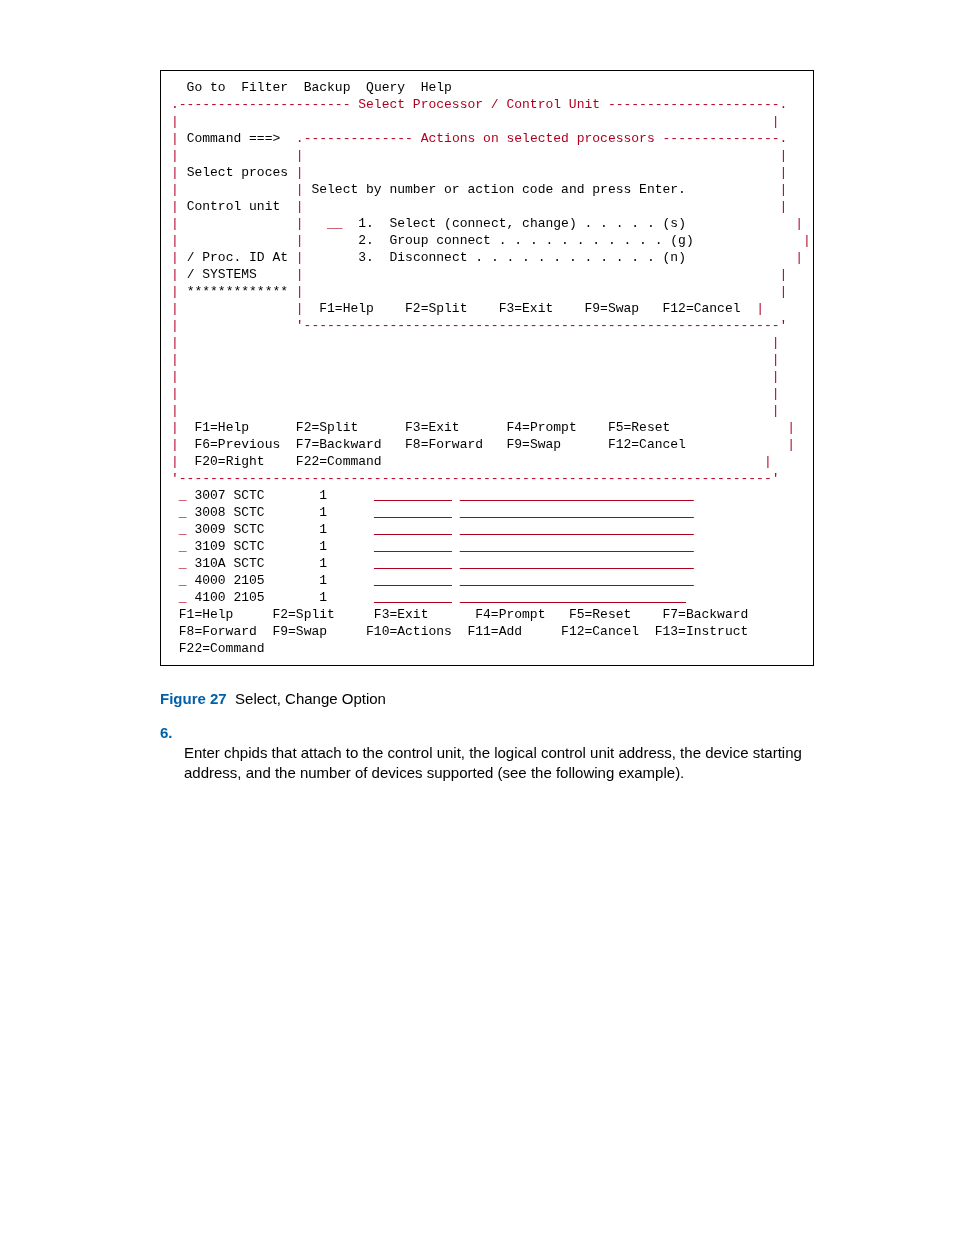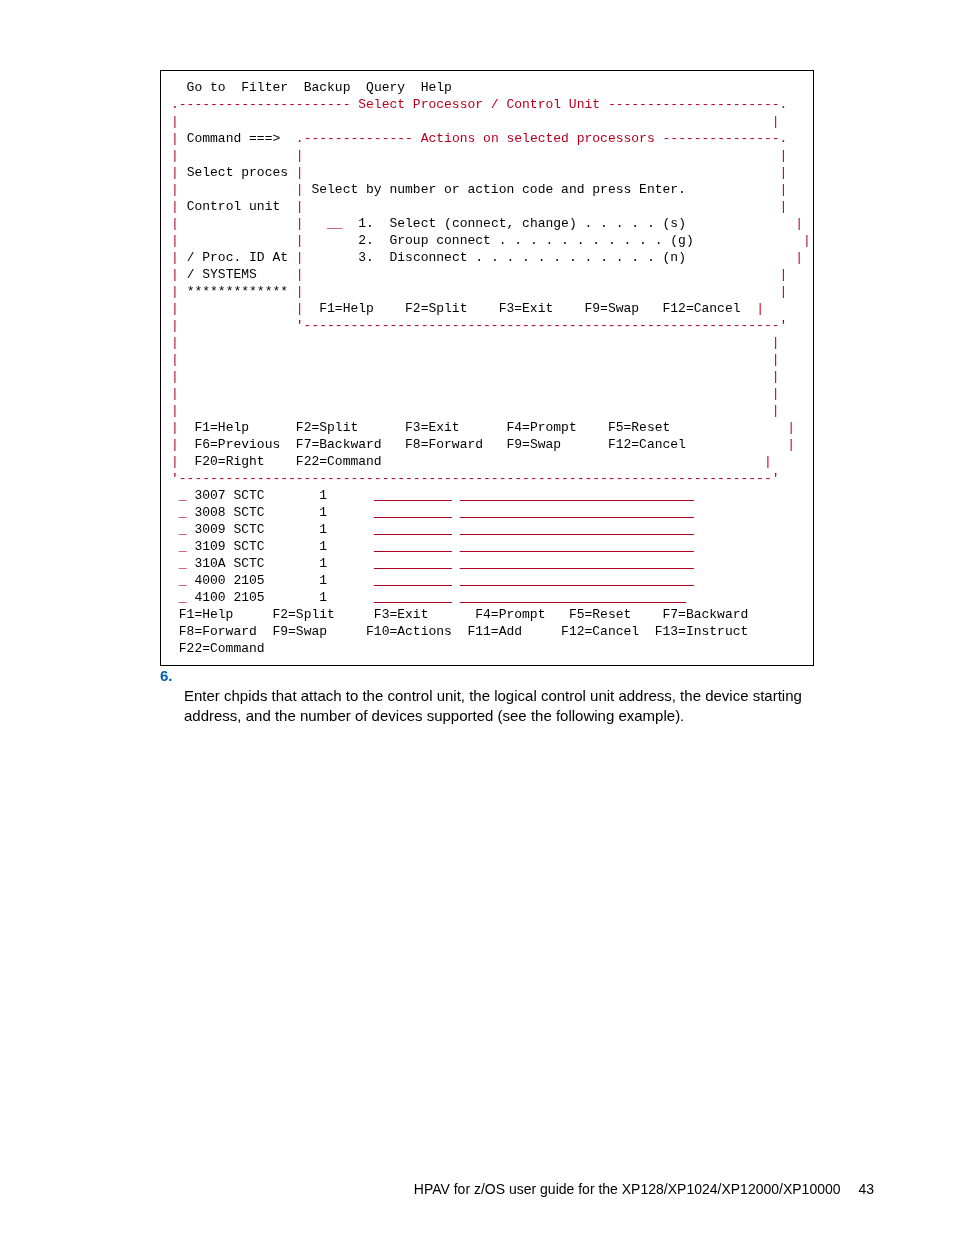--- a/index.html
+++ b/index.html
@@ -87,24 +87,24 @@
  <span class="red">_</span> <span>3009</span> <span>SCTC</span>       <span>1</span>      <span class="connected">          </span> <span class="connected">                              </span>
  <span class="red">_</span> <span>3109</span> <span>SCTC</span>       <span>1</span>      <span class="connected">          </span> <span class="connected">                              </span>
  <span class="red">_</span> <span>310A</span> <span>SCTC</span>       <span>1</span>      <span class="connected">          </span> <span class="connected">                              </span>
  <span class="red">_</span> <span>4000</span> <span>2105</span>       <span>1</span>      <span class="connected">          </span> <span class="connected">                              </span>
  <span class="red">_</span> <span>4100</span> <span>2105</span>       <span>1</span>      <span class="connected">          </span> <span class="connected">                             </span>
  <span>F1=Help     F2=Split     F3=Exit      F4=Prompt   F5=Reset    F7=Backward</span>
  <span>F8=Forward  F9=Swap     F10=Actions  F11=Add     F12=Cancel  F13=Instruct</span>
  <span>F22=Command</span></div>
   </div>
 
+  <div class="figure-caption">
+    <span class="fig-label">Figure 27</span>
+    &nbsp;<span>Select, Change Option</span>
+  </div>
 
   <div class="step">
     <span class="num">6.</span>
     <span class="txt">Enter chpids that attach to the control unit, the logical control unit address, the device starting address, and the number of devices supported (see the following example).</span>
   </div>
 
-  <div class="footer">
-    <span>HPAV for z/OS user guide for the XP128/XP1024/XP12000/XP10000</span>
-    <span class="pg">43</span>
-  </div>
 
 </div>
 
 </body></html>

